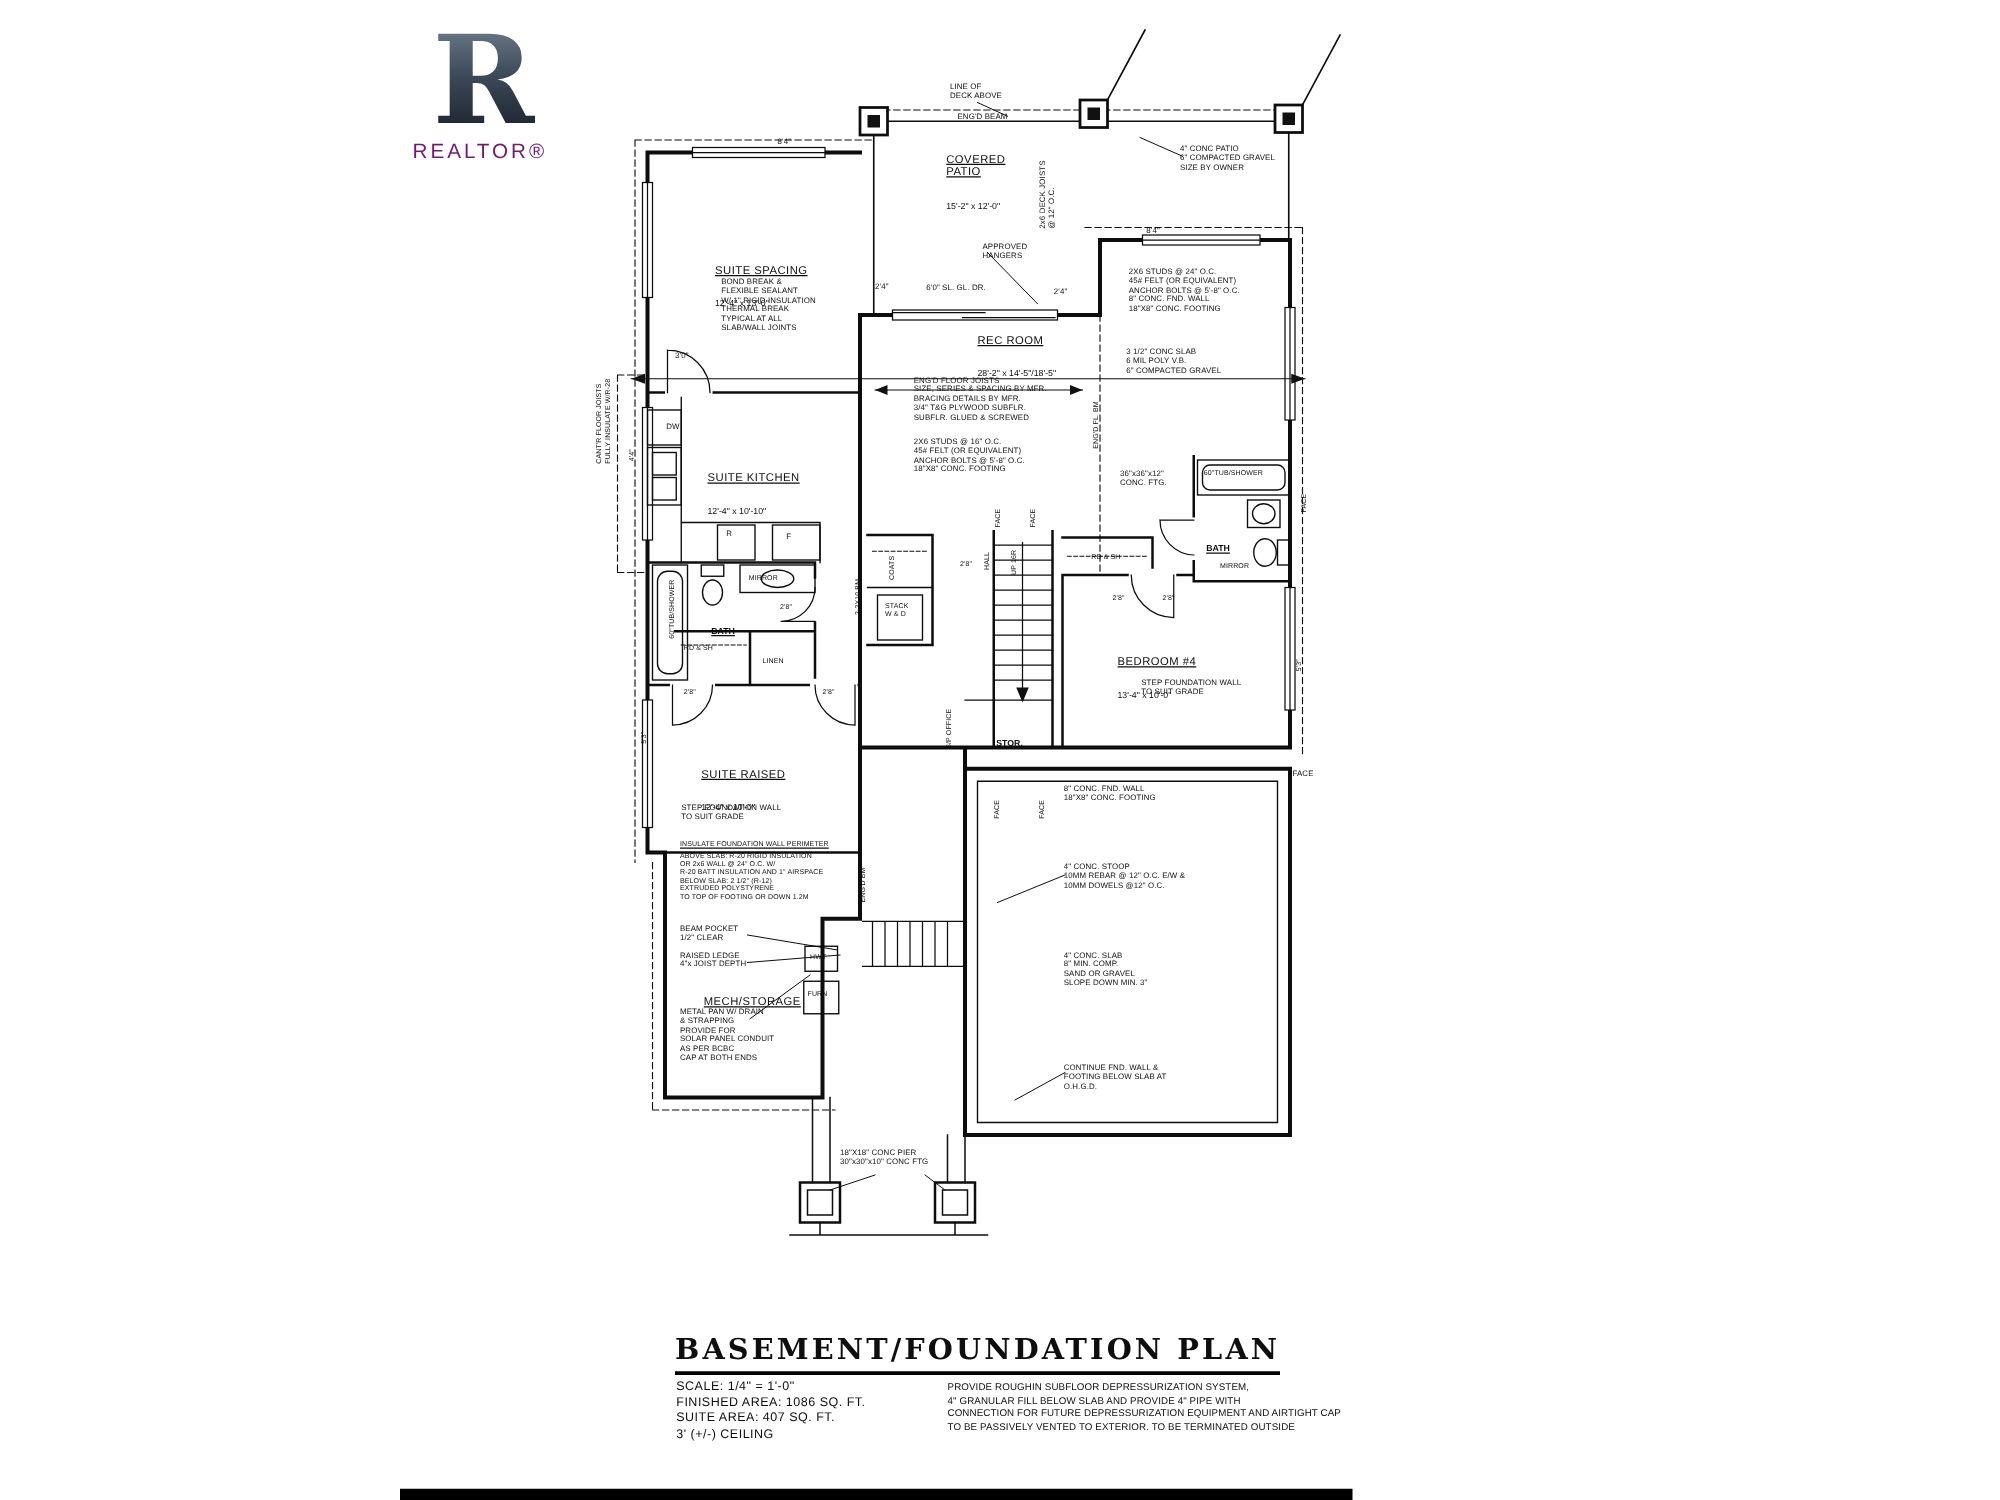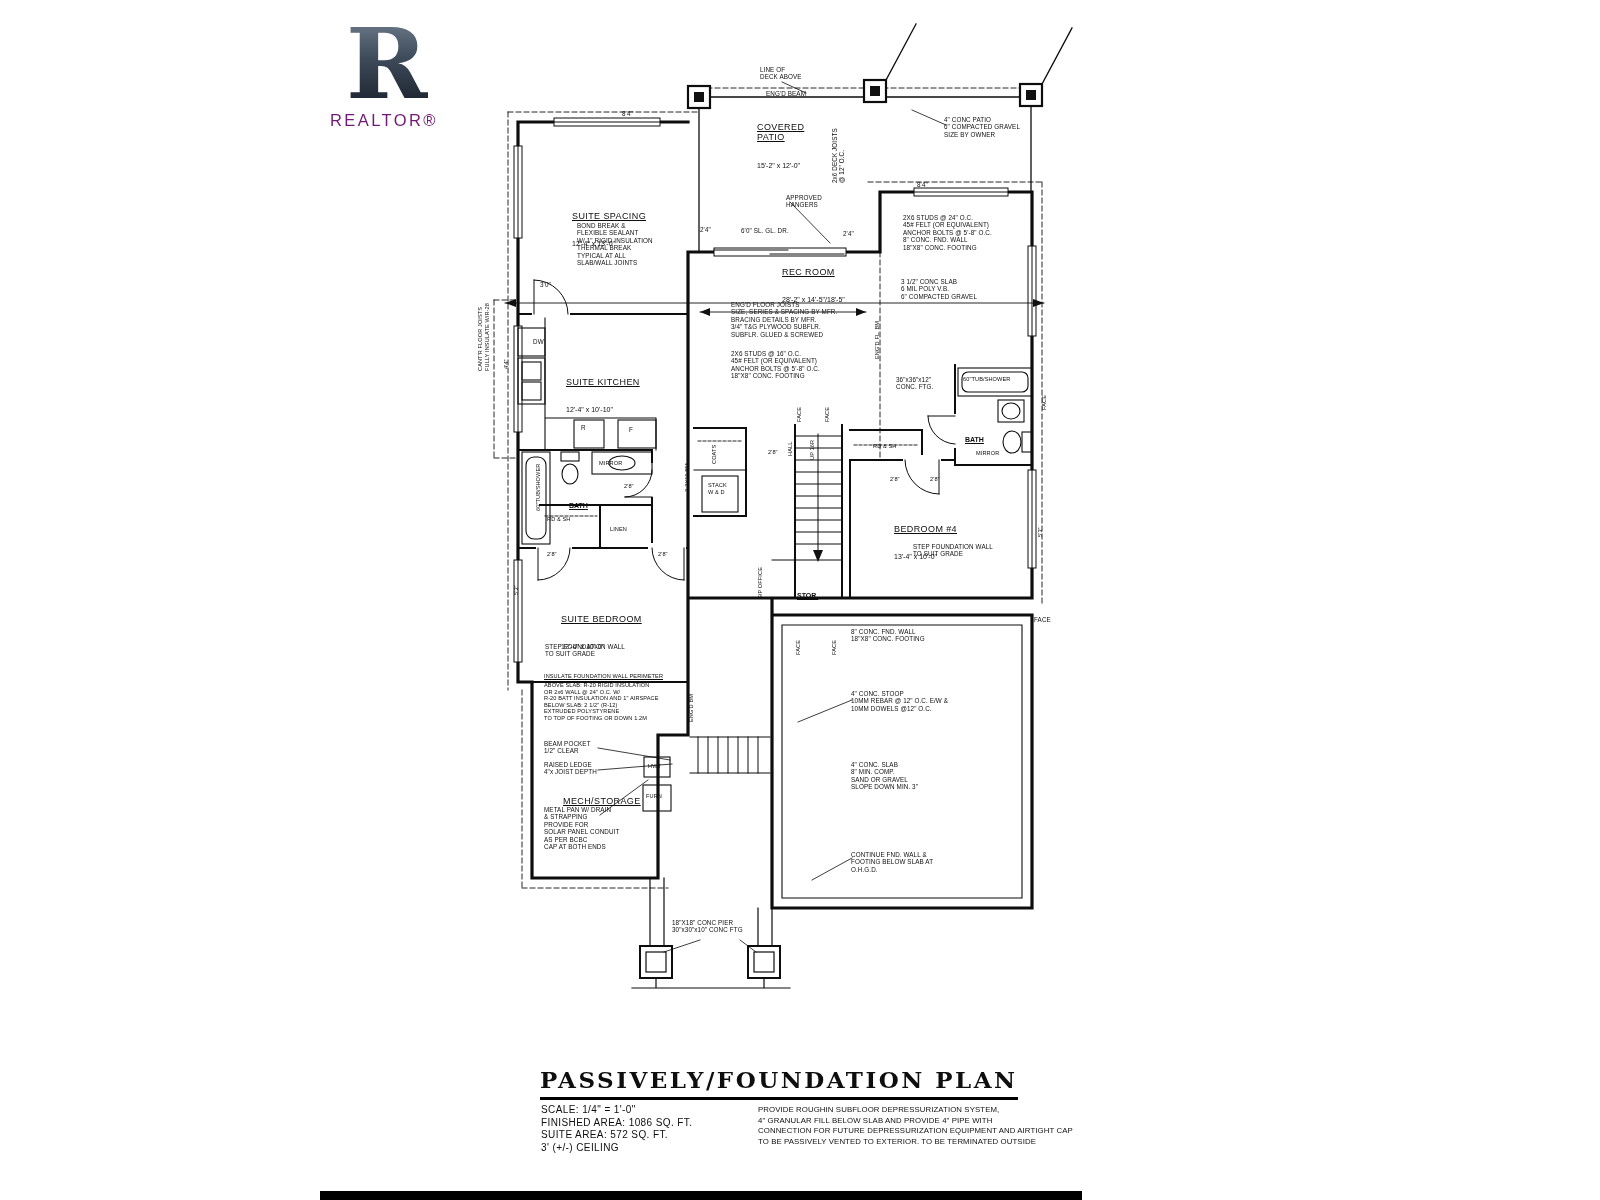--- a/index.html
+++ b/index.html
@@ -204,21 +204,21 @@
     <div class="nm-sm">BATH</div>
   </div>
   <div class="room" style="left:965px;top:418px">
     <div class="nm-sm">BATH</div>
   </div>
   <div class="room" style="left:894px;top:506px">
     <div class="nm">BEDROOM #4</div>
     <div class="dm">13'-4" x 10'-0"</div>
   </div>
   <div class="room" style="left:561px;top:596px">
-    <div class="nm">SUITE BEDROOM</div>
+    <div class="nm">SUITE RAISED</div>
     <div class="dm">12'-4" x 10'-0"</div>
   </div>
   <div class="room" style="left:563px;top:778px">
     <div class="nm">MECH/STORAGE</div>
   </div>
   <div class="room" style="left:797px;top:574px">
     <div class="nm-sm">STOR.</div>
   </div>
 
   <div class="lbl sm" style="left:760px;top:66px">LINE OF
@@ -330,25 +330,25 @@
   <div class="lbl xs vert" style="left:1041px;top:410px">FACE</div>
   <div class="lbl xs vert" style="left:796px;top:422px">FACE</div>
   <div class="lbl xs vert" style="left:824px;top:422px">FACE</div>
   <div class="lbl xs vert" style="left:795px;top:655px">FACE</div>
   <div class="lbl xs vert" style="left:831px;top:655px">FACE</div>
   <div class="lbl xs vert" style="left:513px;top:595px">5'3"</div>
   <div class="lbl xs vert" style="left:1037px;top:537px">5'3"</div>
   <div class="lbl xs vert" style="left:757px;top:599px">S/P OFFICE</div>
   <div class="lbl xs vert" style="left:688px;top:722px">ENG'D BM</div>
 
-  <div class="title">PASSIVELY/FOUNDATION PLAN</div>
+  <div class="title">BASEMENT/FOUNDATION PLAN</div>
   <div class="tinfo">
     <div>SCALE: 1/4" = 1'-0"</div>
     <div>FINISHED AREA: 1086 SQ. FT.</div>
-    <div>SUITE AREA: 572 SQ. FT.</div>
+    <div>SUITE AREA: 407 SQ. FT.</div>
     <div>3' (+/-) CEILING</div>
   </div>
   <div class="tnote">PROVIDE ROUGHIN SUBFLOOR DEPRESSURIZATION SYSTEM,
 4" GRANULAR FILL BELOW SLAB AND PROVIDE 4" PIPE WITH
 CONNECTION FOR FUTURE DEPRESSURIZATION EQUIPMENT AND AIRTIGHT CAP
 TO BE PASSIVELY VENTED TO EXTERIOR. TO BE TERMINATED OUTSIDE</div>
 
   <div class="bbar"></div>
 
 </div>

